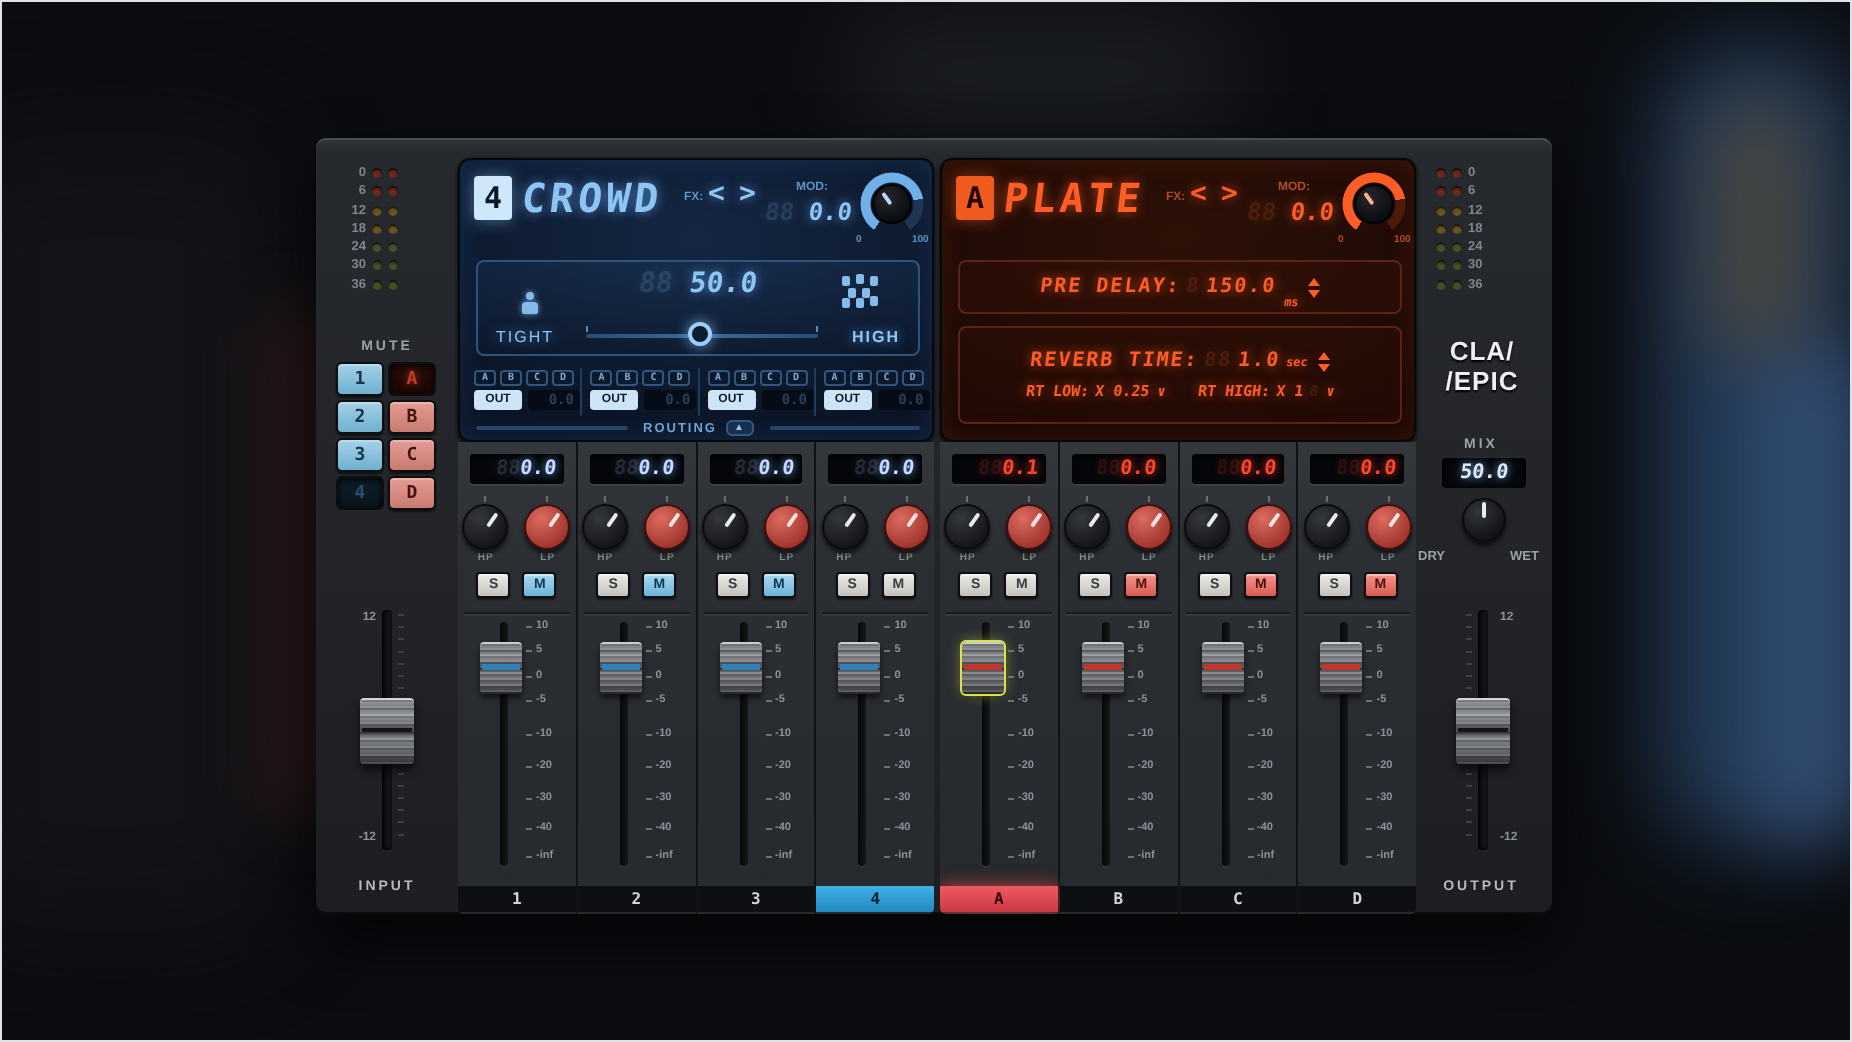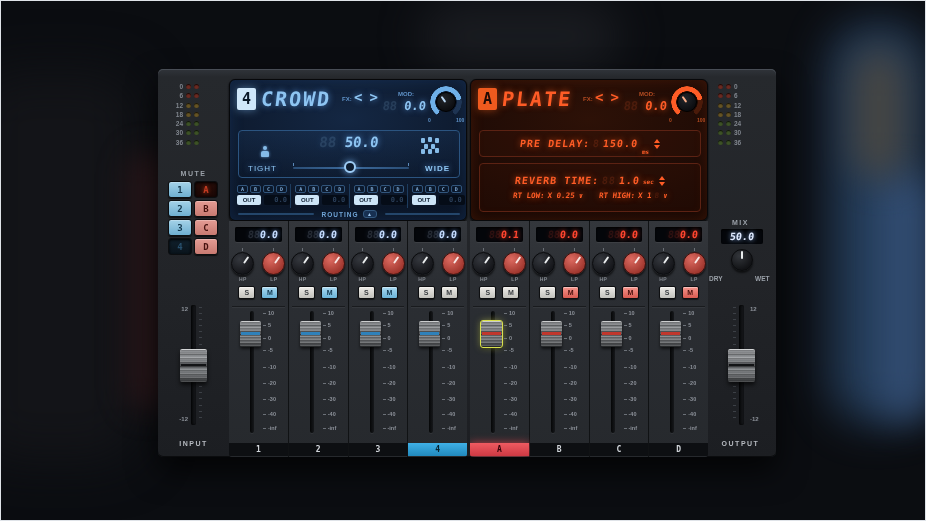--- a/index.html
+++ b/index.html
@@ -276,21 +276,21 @@
       <div class="widthbox">
         <div class="wval lcdtxt blu"><span class="ghost">88</span> <span>50.0</span></div>
         <div class="person">
             <i></i>
             <b></b>
           </div>
         <div class="crowd">
             <i></i>
           </div>
         <div class="tight blu">TIGHT</div>
-        <div class="wide blu">WIDE</div>
+        <div class="wide blu">HIGH</div>
         <div class="wslider">
           <div class="whandle"></div>
         </div>
       </div>
 
       <div class="routing">
         <div class="rgroup">
           <div class="rbusrow">
               <button class="rbus">A</button>
               <button class="rbus">B</button>
@@ -986,20 +986,24 @@
           <i class="led"></i>
           <span class="mnum">30</span>
         </div>
       <div class="mrow">
           <i class="led"></i>
           <i class="led"></i>
           <span class="mnum">36</span>
         </div>
     </div>
 
+    <div class="logo">
+      <div>CLA/</div>
+      <div>/EPIC</div>
+    </div>
 
     <div class="rail-title t-mix">MIX</div>
     <div class="mixdisp">
         <span style="transform:skewX(-7deg);">50.0</span>
       </div>
     <div class="mixknob">
         <i class="kptr"></i>
       </div>
     <span class="drywet dry">DRY</span>
     <span class="drywet wet">WET</span>

